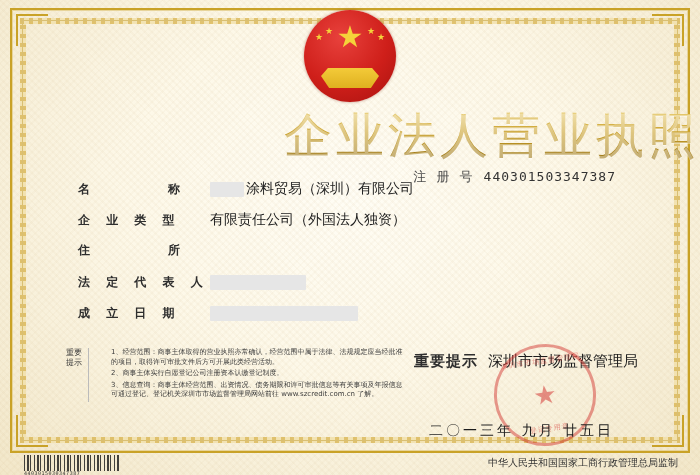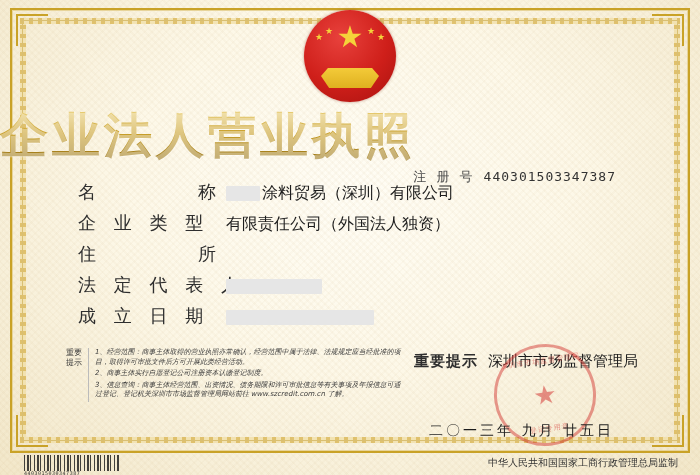--- a/index.html
+++ b/index.html
@@ -114,24 +114,24 @@
   .s1 { left: 2px;  top: 6px; }
   .s2 { left: 12px; top: 0px; }
   .s3 { right: 12px; top: 0px; }
   .s4 { right: 2px; top: 6px; }
 
   
   .title {
     position: absolute;
     top: 104px;
     left: 0; right: 0;
-    text-align: left;
+    text-align: right;
     font-family: "DejaVu Sans", "Liberation Sans", sans-serif;
     font-size: 48px;
-    font-weight: bold;
+    font-weight: normal;
     letter-spacing: 4px;
     color: #b8912b;
     background: linear-gradient(#f3dc8c 0%, #c9a02b 45%, #8d6a12 100%);
     -webkit-background-clip: text;
     background-clip: text;
     -webkit-text-fill-color: transparent;
     text-shadow: 0 1px 0 rgba(255,255,255,.4);
   }
 
   
@@ -163,33 +163,32 @@
     left: 78px;
     right: 60px;
   }
   .field-row {
     display: flex;
     align-items: baseline;
     height: 31px;
   }
   .field-label {
     width: 132px;
-    font-size: 18px;
-    font-weight: normal;
+    font-size: 12px;
+    font-weight: bold;
     color: #2e2e2e;
     letter-spacing: 6px;
     font-family: "DejaVu Sans", "Liberation Sans", sans-serif;
     white-space: nowrap;
   }
   .field-value {
-    font-size: 16px;
+    font-size: 14px;
     color: #1d1d1d;
     font-family: "DejaVu Sans", "Liberation Sans", sans-serif;
     position: relative;
-    margin-left: 16px;
   }
   .redaction {
     display: inline-block;
     background: #e6e6e6;
     height: 15px;
     vertical-align: middle;
     border-radius: 1px;
   }
   .r-name { width: 34px; margin-right: 2px; }
   .r-addr { width: 176px; margin-left: 6px; }
@@ -210,22 +209,21 @@
     width: 16px;
     font-size: 8px;
     line-height: 10px;
     color: #3a3a3a;
     font-family: "DejaVu Sans", "Liberation Sans", sans-serif;
     text-align: center;
   }
   .notes-body {
     flex: 1;
     border-left: 1px solid #bbb;
-    padding-left: 6px;
-    font-style: italic;
+    padding-left: 22px;
   }
   .notes-body p {
     margin: 0 0 2px 0;
     font-size: 7px;
     line-height: 9.5px;
     color: #3b3b3b;
     font-family: "DejaVu Sans", "Liberation Sans", sans-serif;
   }
 
   

